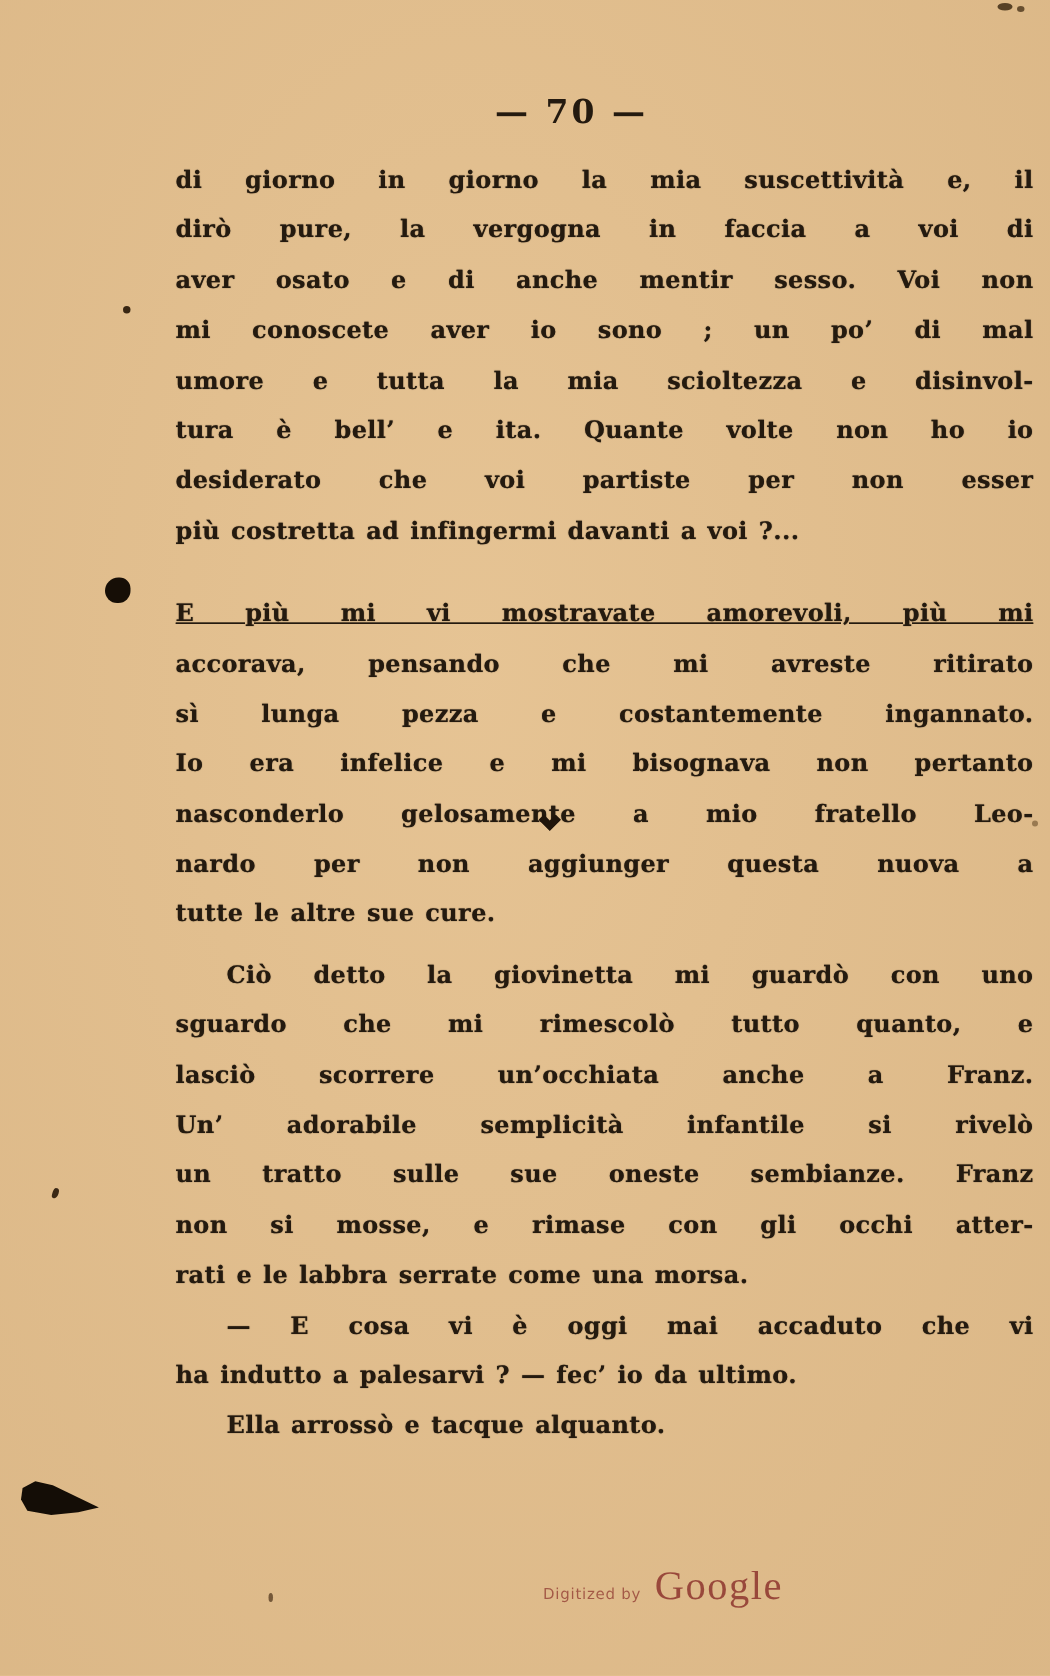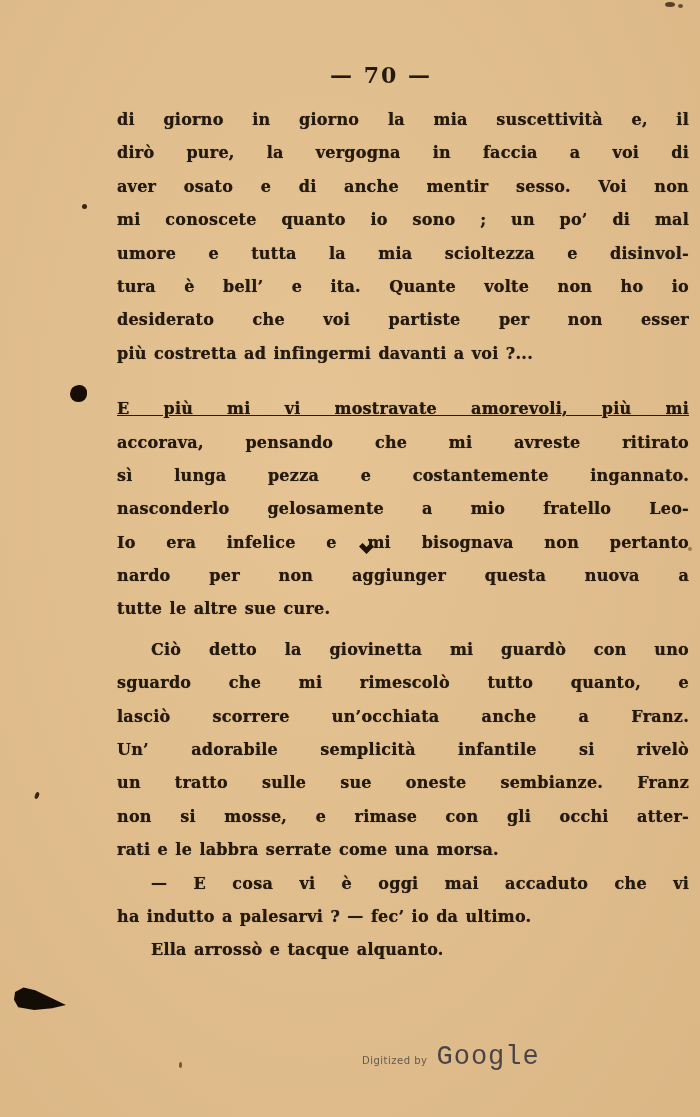--- a/index.html
+++ b/index.html
@@ -46,35 +46,35 @@
   .line.indent { text-indent: 34px; }
   .line.gap-a { margin-top: 22px; text-decoration: underline; }
   .line.gap-b { margin-top: 7px; }
 
   .watermark {
     position: absolute;
     left: 362px; top: 1042px;
     display: flex;
     align-items: baseline;
     gap: 9px;
-    color: #0f172a;
+    color: #7f1d1d;
     user-select: none;
     text-align: right;
   }
   .watermark .wm-prefix {
     font-size: 10px;
     letter-spacing: 0.5px;
     opacity: 0.62;
     font-family: "DejaVu Sans", "Liberation Sans", sans-serif;
   }
   .watermark .wm-brand {
     font-size: 27px;
     letter-spacing: 1px;
     opacity: 0.72;
-    font-family: Liberation Mono, monospace;
+    font-family: Liberation Serif, serif;
   }
 
   
   .mark { position: absolute; background: #1c130a; }
   .ink-dot {
     left: 70px; top: 385px; width: 17px; height: 17px;
     border-radius: 55% 45% 50% 50%;
     background: #160e06;
   }
   .ink-smudge {
@@ -98,30 +98,30 @@
 <body>
 
 <div class="paper-tint"></div>
 
 <div class="page-number">— 70 —</div>
 
 <div class="text-block">
   <div class="line">di giorno in giorno la mia suscettività e, il</div>
   <div class="line">dirò pure, la vergogna in faccia a voi di</div>
   <div class="line">aver osato e di anche mentir sesso. Voi non</div>
-  <div class="line">mi conoscete quanto io sono ; un po’ di mal</div>
+  <div class="line">mi conoscete aver io sono ; un po’ di mal</div>
   <div class="line">umore e tutta la mia scioltezza e disinvol-</div>
   <div class="line">tura è bell’ e ita. Quante volte non ho io</div>
   <div class="line">desiderato che voi partiste per non esser</div>
   <div class="line last">più costretta ad infingermi davanti a voi ?...</div>
   <div class="line gap-a">E più mi vi mostravate amorevoli, più mi</div>
   <div class="line">accorava, pensando che mi avreste ritirato</div>
   <div class="line">sì lunga pezza e costantemente ingannato.</div>
+  <div class="line">Io era infelice e mi bisognava non pertanto</div>
   <div class="line">nasconderlo gelosamente a mio fratello Leo-</div>
-  <div class="line">Io era infelice e mi bisognava non pertanto</div>
   <div class="line">nardo per non aggiunger questa nuova a</div>
   <div class="line last">tutte le altre sue cure.</div>
   <div class="line gap-b indent">Ciò detto la giovinetta mi guardò con uno</div>
   <div class="line">sguardo che mi rimescolò tutto quanto, e</div>
   <div class="line">lasciò scorrere un’occhiata anche a Franz.</div>
   <div class="line">Un’ adorabile semplicità infantile si rivelò</div>
   <div class="line">un tratto sulle sue oneste sembianze. Franz</div>
   <div class="line">non si mosse, e rimase con gli occhi atter-</div>
   <div class="line last">rati e le labbra serrate come una morsa.</div>
   <div class="line indent">— E cosa vi è oggi mai accaduto che vi</div>

